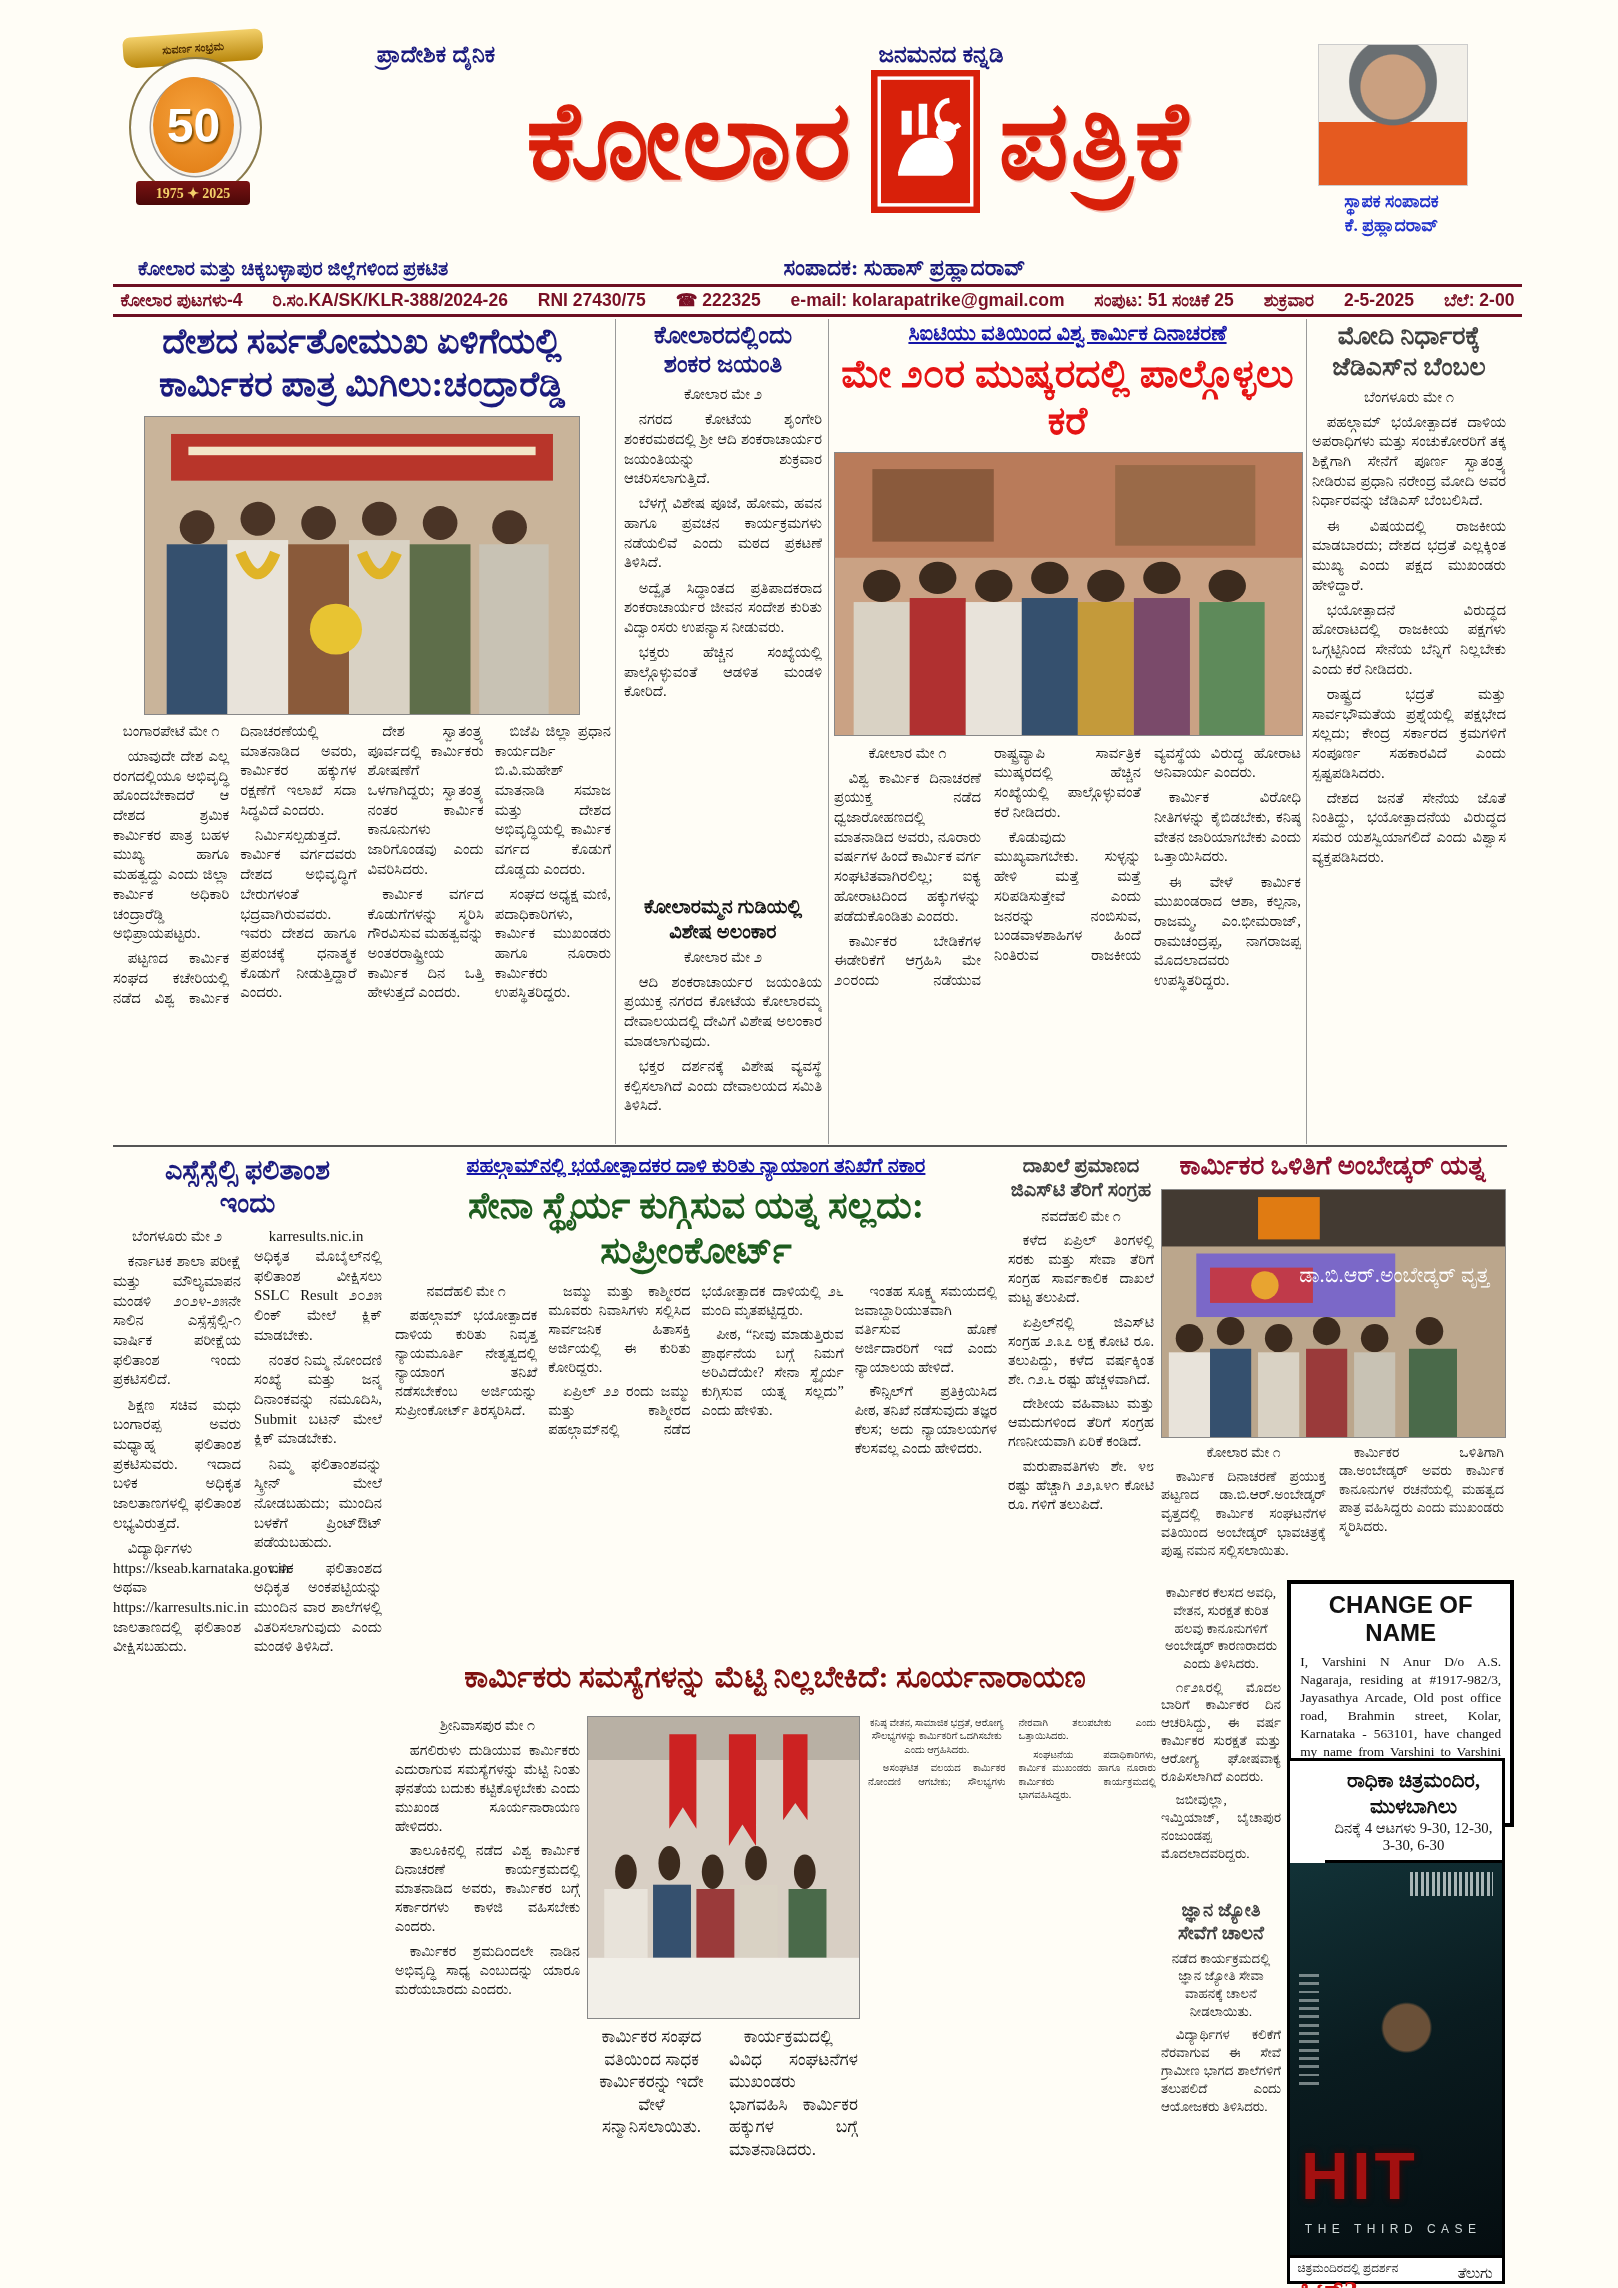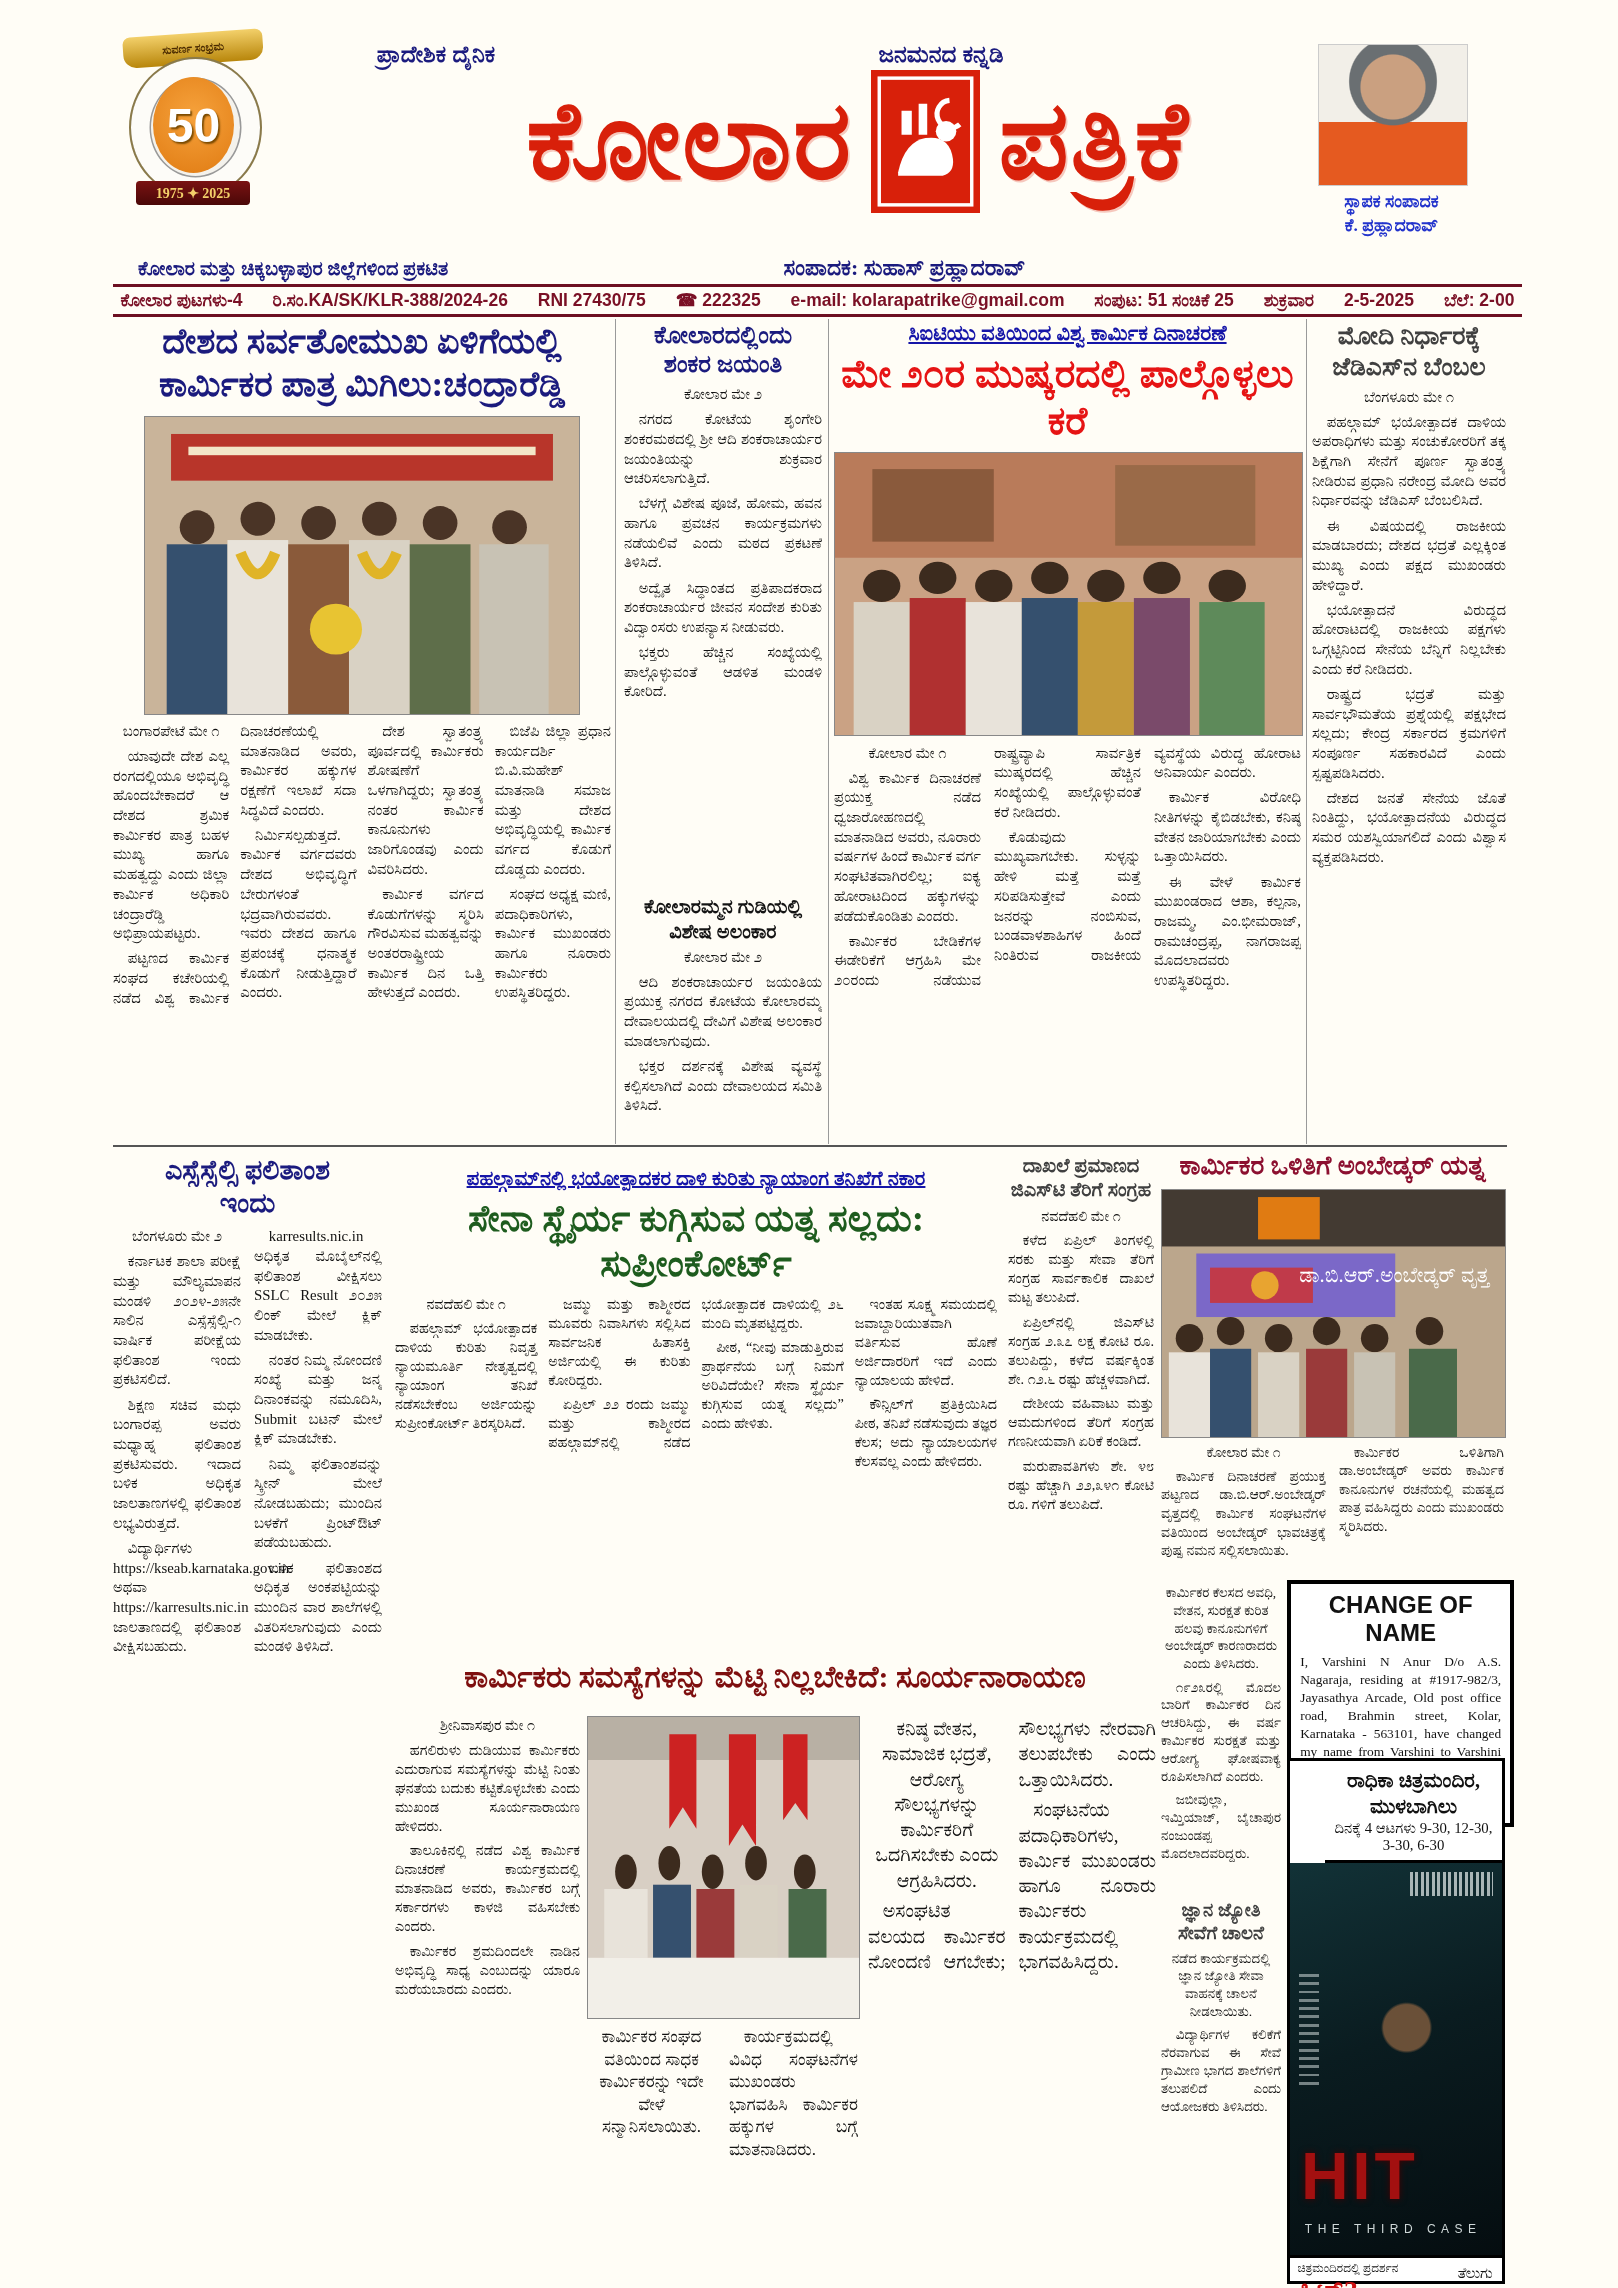--- a/index.html
+++ b/index.html
@@ -255,21 +255,21 @@
         <p>ಶಿಕ್ಷಣ ಸಚಿವ ಮಧು ಬಂಗಾರಪ್ಪ ಅವರು ಮಧ್ಯಾಹ್ನ ಫಲಿತಾಂಶ ಪ್ರಕಟಿಸುವರು. ಇದಾದ ಬಳಿಕ ಅಧಿಕೃತ ಜಾಲತಾಣಗಳಲ್ಲಿ ಫಲಿತಾಂಶ ಲಭ್ಯವಿರುತ್ತದೆ.</p>
         <p>ವಿದ್ಯಾರ್ಥಿಗಳು https://kseab.karnataka.gov.in ಅಥವಾ https://karresults.nic.in ಜಾಲತಾಣದಲ್ಲಿ ಫಲಿತಾಂಶ ವೀಕ್ಷಿಸಬಹುದು.</p>
         <p>karresults.nic.in ಅಧಿಕೃತ ಮೊಬೈಲ್‌ನಲ್ಲಿ ಫಲಿತಾಂಶ ವೀಕ್ಷಿಸಲು SSLC Result ೨೦೨೫ ಲಿಂಕ್ ಮೇಲೆ ಕ್ಲಿಕ್ ಮಾಡಬೇಕು.</p>
         <p>ನಂತರ ನಿಮ್ಮ ನೋಂದಣಿ ಸಂಖ್ಯೆ ಮತ್ತು ಜನ್ಮ ದಿನಾಂಕವನ್ನು ನಮೂದಿಸಿ, Submit ಬಟನ್ ಮೇಲೆ ಕ್ಲಿಕ್ ಮಾಡಬೇಕು.</p>
         <p>ನಿಮ್ಮ ಫಲಿತಾಂಶವನ್ನು ಸ್ಕ್ರೀನ್ ಮೇಲೆ ನೋಡಬಹುದು; ಮುಂದಿನ ಬಳಕೆಗೆ ಪ್ರಿಂಟ್‌ಔಟ್ ಪಡೆಯಬಹುದು.</p>
         <p>ಬಳಿಕ ಫಲಿತಾಂಶದ ಅಧಿಕೃತ ಅಂಕಪಟ್ಟಿಯನ್ನು ಮುಂದಿನ ವಾರ ಶಾಲೆಗಳಲ್ಲಿ ವಿತರಿಸಲಾಗುವುದು ಎಂದು ಮಂಡಳಿ ತಿಳಿಸಿದೆ.</p>
       </div>
   </section>
 
   <section class="abs" style="left:395px;top:1154px;width:602px;height:498px;">
-    <p class="kicker" style="font-size:20px;margin-top:13px;">ಪಹಲ್ಗಾಮ್‌ನಲ್ಲಿ ಭಯೋತ್ಪಾದಕರ ದಾಳಿ ಕುರಿತು ನ್ಯಾಯಾಂಗ ತನಿಖೆಗೆ ನಕಾರ</p>
+    <p class="kicker" style="font-size:20px;">ಪಹಲ್ಗಾಮ್‌ನಲ್ಲಿ ಭಯೋತ್ಪಾದಕರ ದಾಳಿ ಕುರಿತು ನ್ಯಾಯಾಂಗ ತನಿಖೆಗೆ ನಕಾರ</p>
     <h2 class="hl greenhl" style="font-size:37px;margin-top:5.5px;">ಸೇನಾ ಸ್ಥೈರ್ಯ ಕುಗ್ಗಿಸುವ ಯತ್ನ ಸಲ್ಲದು: ಸುಪ್ರೀಂಕೋರ್ಟ್</h2>
     <div class="body cols4" style="height:388px;margin-top:9.2px;font-size:14.3px;">
         <p>ನವದೆಹಲಿ ಮೇ ೧</p>
         <p>ಪಹಲ್ಗಾಮ್ ಭಯೋತ್ಪಾದಕ ದಾಳಿಯ ಕುರಿತು ನಿವೃತ್ತ ನ್ಯಾಯಮೂರ್ತಿ ನೇತೃತ್ವದಲ್ಲಿ ನ್ಯಾಯಾಂಗ ತನಿಖೆ ನಡೆಸಬೇಕೆಂಬ ಅರ್ಜಿಯನ್ನು ಸುಪ್ರೀಂಕೋರ್ಟ್ ತಿರಸ್ಕರಿಸಿದೆ.</p>
         <p>ಜಮ್ಮು ಮತ್ತು ಕಾಶ್ಮೀರದ ಮೂವರು ನಿವಾಸಿಗಳು ಸಲ್ಲಿಸಿದ ಸಾರ್ವಜನಿಕ ಹಿತಾಸಕ್ತಿ ಅರ್ಜಿಯಲ್ಲಿ ಈ ಕುರಿತು ಕೋರಿದ್ದರು.</p>
         <p>ಏಪ್ರಿಲ್ ೨೨ ರಂದು ಜಮ್ಮು ಮತ್ತು ಕಾಶ್ಮೀರದ ಪಹಲ್ಗಾಮ್‌ನಲ್ಲಿ ನಡೆದ ಭಯೋತ್ಪಾದಕ ದಾಳಿಯಲ್ಲಿ ೨೬ ಮಂದಿ ಮೃತಪಟ್ಟಿದ್ದರು.</p>
         <p>ಪೀಠ, “ನೀವು ಮಾಡುತ್ತಿರುವ ಪ್ರಾರ್ಥನೆಯ ಬಗ್ಗೆ ನಿಮಗೆ ಅರಿವಿದೆಯೇ? ಸೇನಾ ಸ್ಥೈರ್ಯ ಕುಗ್ಗಿಸುವ ಯತ್ನ ಸಲ್ಲದು” ಎಂದು ಹೇಳಿತು.</p>
         <p>ಇಂತಹ ಸೂಕ್ಷ್ಮ ಸಮಯದಲ್ಲಿ ಜವಾಬ್ದಾರಿಯುತವಾಗಿ ವರ್ತಿಸುವ ಹೊಣೆ ಅರ್ಜಿದಾರರಿಗೆ ಇದೆ ಎಂದು ನ್ಯಾಯಾಲಯ ಹೇಳಿದೆ.</p>
         <p>ಕೌನ್ಸಿಲ್‌ಗೆ ಪ್ರತಿಕ್ರಿಯಿಸಿದ ಪೀಠ, ತನಿಖೆ ನಡೆಸುವುದು ತಜ್ಞರ ಕೆಲಸ; ಅದು ನ್ಯಾಯಾಲಯಗಳ ಕೆಲಸವಲ್ಲ ಎಂದು ಹೇಳಿದರು.</p>
       </div>
@@ -389,21 +389,21 @@
             <circle cx="80" cy="36" r="4"></circle>
         </g>
         <rect x="6" y="40" width="16" height="16" fill="#e8e3da"></rect>
         <rect x="24" y="39" width="14" height="17" fill="#35506e"></rect>
         <rect x="40" y="40" width="14" height="16" fill="#9a3a3a"></rect>
         <rect x="56" y="39" width="14" height="17" fill="#d9d2c4"></rect>
         <rect x="74" y="40" width="14" height="16" fill="#4a6a4a"></rect>
         <rect x="0" y="56" width="100" height="14" fill="#f2efe8"></rect>
       </svg>
     </div>
-    <div class="abs body cols2" style="left:473px;top:57px;width:288px;height:558px;font-size:19px;">
+    <div class="abs body cols2" style="left:473px;top:57px;width:288px;height:558px;font-size:10px;">
         <p>ಕನಿಷ್ಠ ವೇತನ, ಸಾಮಾಜಿಕ ಭದ್ರತೆ, ಆರೋಗ್ಯ ಸೌಲಭ್ಯಗಳನ್ನು ಕಾರ್ಮಿಕರಿಗೆ ಒದಗಿಸಬೇಕು ಎಂದು ಆಗ್ರಹಿಸಿದರು.</p>
         <p>ಅಸಂಘಟಿತ ವಲಯದ ಕಾರ್ಮಿಕರ ನೋಂದಣಿ ಆಗಬೇಕು; ಸೌಲಭ್ಯಗಳು ನೇರವಾಗಿ ತಲುಪಬೇಕು ಎಂದು ಒತ್ತಾಯಿಸಿದರು.</p>
         <p>ಸಂಘಟನೆಯ ಪದಾಧಿಕಾರಿಗಳು, ಕಾರ್ಮಿಕ ಮುಖಂಡರು ಹಾಗೂ ನೂರಾರು ಕಾರ್ಮಿಕರು ಕಾರ್ಯಕ್ರಮದಲ್ಲಿ ಭಾಗವಹಿಸಿದ್ದರು.</p>
       </div>
     <div class="abs body cols2" style="left:192px;top:367px;width:271px;height:247px;font-size:17px;">
         <p>ಕಾರ್ಮಿಕರ ಸಂಘದ ವತಿಯಿಂದ ಸಾಧಕ ಕಾರ್ಮಿಕರನ್ನು ಇದೇ ವೇಳೆ ಸನ್ಮಾನಿಸಲಾಯಿತು.</p>
         <p>ಕಾರ್ಯಕ್ರಮದಲ್ಲಿ ವಿವಿಧ ಸಂಘಟನೆಗಳ ಮುಖಂಡರು ಭಾಗವಹಿಸಿ ಕಾರ್ಮಿಕರ ಹಕ್ಕುಗಳ ಬಗ್ಗೆ ಮಾತನಾಡಿದರು.</p>
       </div>
   </section>
 

